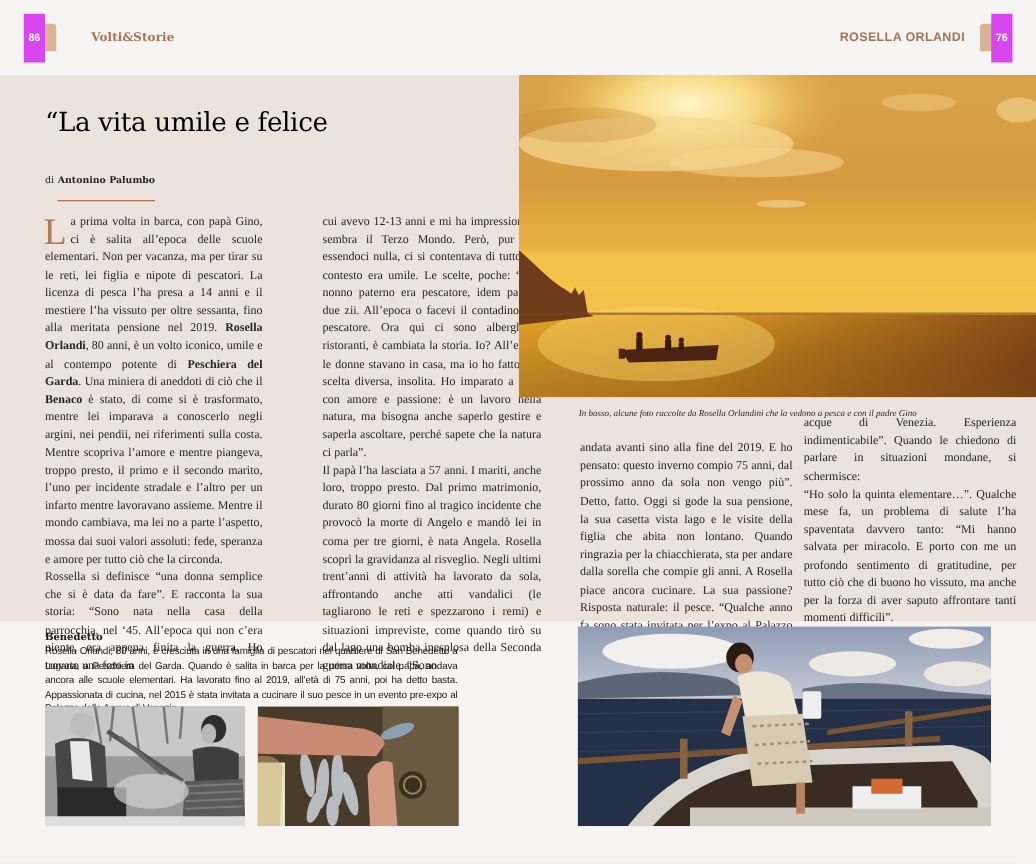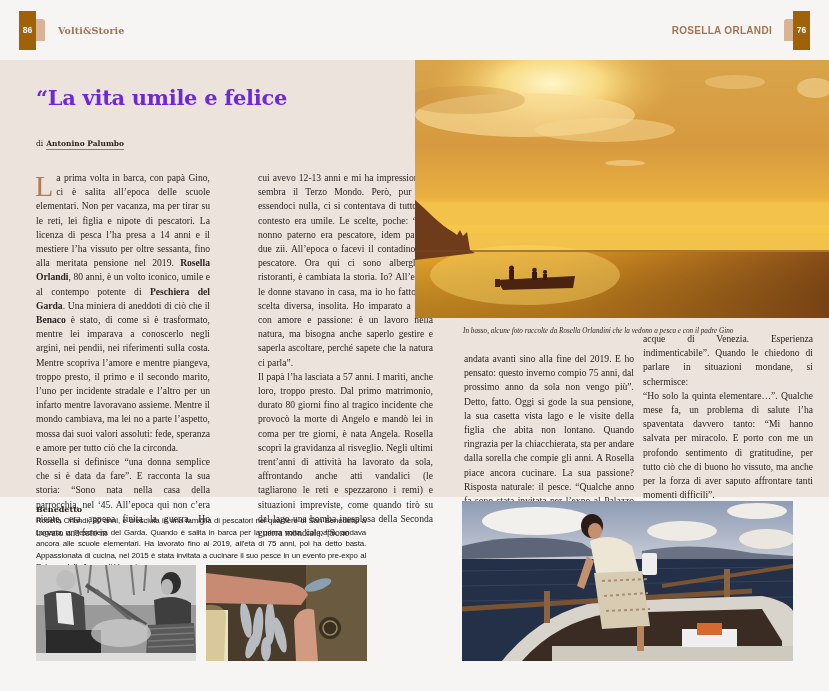--- a/index.html
+++ b/index.html
@@ -3,33 +3,33 @@
 <meta charset="utf-8">
 <style>
   * { box-sizing: border-box; margin: 0; padding: 0; }
   html, body { width: 829px; height: 691px; overflow: hidden; }
   body { background: #f7f5f3; position: relative; font-family: "Liberation Serif", serif; color: #2a2420; }
 
   
   .folio { position: absolute; top: 19px; height: 22px; }
   .folio-left { left: 19px; display: flex; align-items: center; }
   .folio-right { right: 19px; display: flex; align-items: center; flex-direction: row-reverse; }
-  .pgnum { width: 17px; height: 39px; background: #a16207; color: #fff; font-family: "Liberation Sans", sans-serif; font-weight: bold; font-size: 8.5px; display: flex; align-items: center; justify-content: center; position: relative; z-index: 2; text-align: center; }
+  .pgnum { width: 17px; height: 39px; background: #d946ef; color: #fff; font-family: "Liberation Sans", sans-serif; font-weight: bold; font-size: 8.5px; display: flex; align-items: center; justify-content: center; position: relative; z-index: 2; text-align: center; }
   .pgtab { width: 10px; height: 22px; background: #d8b394; position: relative; }
   .folio-left .pgtab { border-radius: 0 3px 0 0; margin-left: -1px; }
   .folio-right .pgtab { border-radius: 3px 0 0 0; margin-right: -1px; }
-  .section-label { font-family: "DejaVu Serif", serif; font-weight: bold; font-size: 9.5px; color: #a47452; margin-left: 13px; letter-spacing: 0.1px; text-align: center; }
+  .section-label { font-family: "DejaVu Serif", serif; font-weight: bold; font-size: 9.5px; color: #a47452; margin-left: 28px; letter-spacing: 0.1px; text-align: center; }
   .person-label { font-family: "Liberation Sans", sans-serif; font-weight: bold; font-size: 10px; color: #a47452; margin-right: 12px; letter-spacing: 0.3px; }
 
   
   .band { position: absolute; left: 0; top: 60px; width: 829px; height: 437px; background: #ece3dd; }
 
-  .headline { position: absolute; left: 36px; top: 86px; width: 370px; font-family: "DejaVu Serif", serif; font-weight: bold; font-size: 21px; line-height: 24px; color: #6d28d9; letter-spacing: -0.3px; }
+  .headline { position: absolute; left: 36px; top: 86px; width: 370px; font-family: "DejaVu Serif", serif; font-weight: normal; font-size: 21px; line-height: 24px; color: #000000; letter-spacing: -0.3px; }
   .byline { position: absolute; left: 36px; top: 139px; font-family: "DejaVu Serif", serif; font-size: 7.5px; color: #2a2420; }
-  .byline .author { font-weight: bold; border-bottom: 1px solid #a87654; padding-bottom: 1px; margin-left: 3px; }
+  .byline .author { font-weight: bold; border-bottom: 1px solid #a87654; padding-bottom: 12px; margin-left: 3px; }
 
   .col { position: absolute; font-size: 9.6px; line-height: 14.2px; text-align: justify; color: #2a2420; }
   .col p { text-indent: 0; }
   .col b { font-weight: bold; }
   .col-1 { left: 36px; top: 171px; width: 174px; }
   .col-2 { left: 223px; top: 171px; width: 175px; margin-left: 35px; }
   .col-3 { left: 464px; top: 352px; width: 170px; }
   .col-4 { left: 643px; top: 332px; width: 170px; }
   .dropcap { float: left; font-size: 30px; line-height: 26px; color: #b07b58; margin: 2px 3px 0 -1px; font-family: "Liberation Serif", serif; }
 

